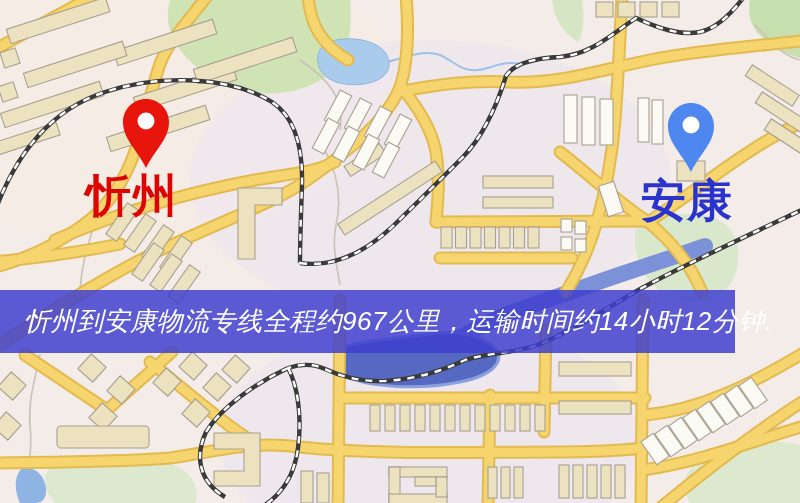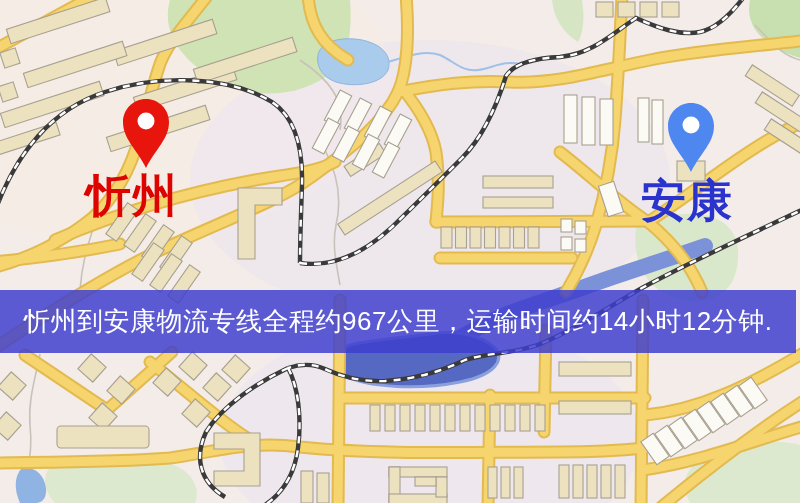--- a/index.html
+++ b/index.html
@@ -12,21 +12,21 @@
   .rail-dash{stroke:#ffffff;stroke-width:2.4;fill:none;stroke-dasharray:7 7;}
   .bld{stroke:#a8a090;stroke-width:1.1;}
   .bld-tan{fill:#ece2c0;}
   .bld-white{fill:#fbfaf4;}
   .gray-path{stroke:#c8c2ba;stroke-width:1.6;fill:none;}
   
   .pin-label{position:absolute;font-family:"Liberation Serif","DejaVu Serif",serif;font-weight:bold;font-size:45px;line-height:1;letter-spacing:1px;text-shadow:0 0 1px rgba(255,255,255,.4);}
   .origin-label{left:86px;top:174px;color:#dd0400;}
   .dest-label{left:641px;top:179px;color:#2a33cb;}
   
-  .banner{position:absolute;left:0;top:290px;width:796px;height:63px;background:rgba(62,62,206,0.84);display:flex;align-items:center;box-sizing:border-box;padding:0 10px 0 24px;}
+  .banner{position:absolute;left:0;top:290px;width:735px;height:63px;background:rgba(62,62,206,0.84);display:flex;align-items:center;box-sizing:border-box;padding:0 10px 0 24px;font-style:italic;}
   .banner-text{color:#ffffff;font-size:26px;line-height:1.15;white-space:nowrap;letter-spacing:0.5px;}
 </style>
 </head>
 <body>
 
 <div class="stage">
 
   <svg width="800" height="503" viewBox="0 0 800 503">
     <defs>
       <g id="roadnet">

